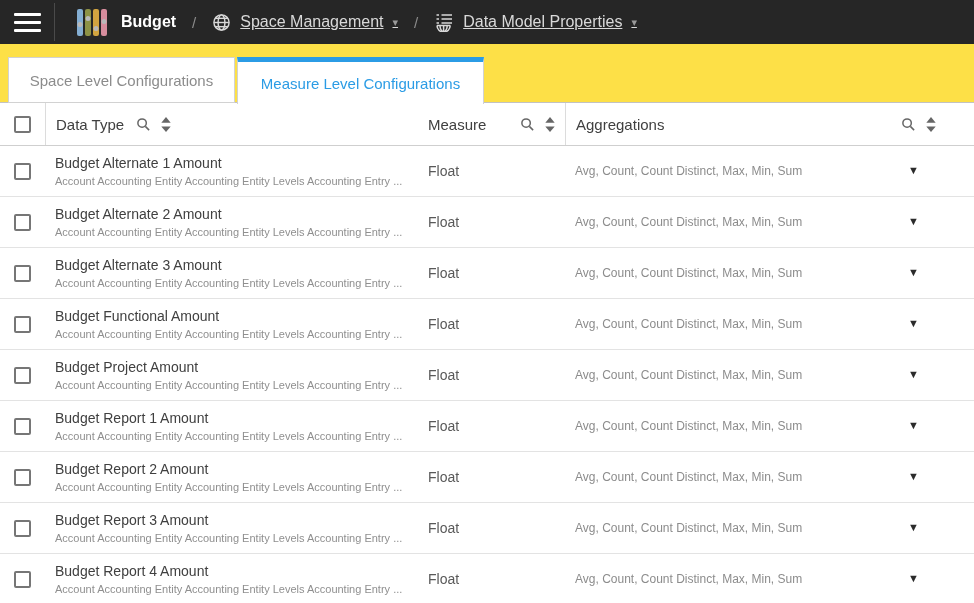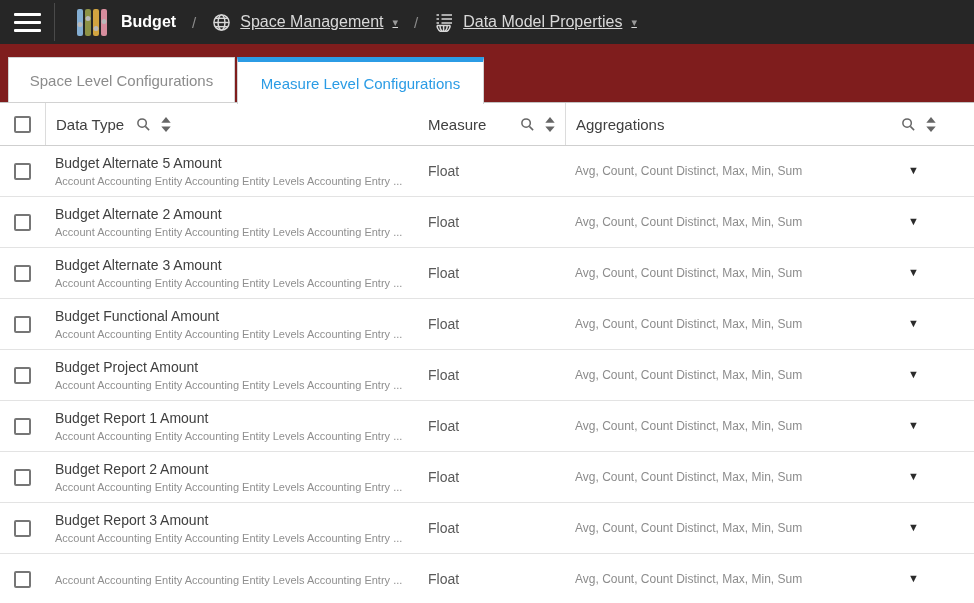--- a/index.html
+++ b/index.html
@@ -16,21 +16,21 @@
   .logo .bar { width:6px; height:27px; border-radius:2px; position:relative; }
   .logo .bar i { position:absolute; left:50%; transform:translateX(-50%); width:5px; height:5px;
                  border-radius:50%; background:#b9b9b9; }
   .crumb { display:flex; align-items:center; color:#d9d9d9; font-size:16px; cursor:pointer;text-decoration:underline; }
   .crumb .ico { display:flex; margin-right:9px; }
   .crumb-caret { font-size:11px; color:#9a9a9a; margin-left:9px; }
   .crumb-admin { color:#ffffff; font-weight:700; font-size:16px; cursor:pointer; }
   .crumb-sep { color:#8c8c8c; font-size:15px; margin:0 16px; }
 
   
-  .tabs-bar { height:59px; background:#7f1d1d; position:relative; display:flex;
+  .tabs-bar { height:59px; background:#fde047; position:relative; display:flex;
               align-items:flex-end; padding-left:8px; }
   .tabs-bar::after { content:''; position:absolute; left:0; right:0; bottom:0;
                      height:1px; background:#c2c2c2; }
   .tab { position:relative; z-index:1; display:flex; align-items:center; justify-content:center;
          height:46px; background:#fff; border:1px solid #d2d2d2; font-size:15px; cursor:pointer; }
   .tab-inactive { width:227px; color:#8c8c8c; margin-right:2px; }
   .tab-active { width:247px; color:#2b9ce5; border-top:5px solid #2b9ce5;
                 height:47px; margin-bottom:-1px; border-bottom:none;margin-top:8px; }
 
   
@@ -189,21 +189,21 @@
     </span>
   </div>
 </div>
 
 <div>
   <div class="grid-row row">
     <div class="cell-check">
       <span class="checkbox"></span>
     </div>
     <div class="cell-measure">
-      <div class="row-title">Budget Alternate 5 Amount</div>
+      <div class="row-title">Budget Alternate 1 Amount</div>
       <div class="row-sub">Account Accounting Entity Accounting Entity Levels Accounting Entry ...</div>
     </div>
     <div class="cell-type">Float</div>
     <div class="cell-agg">
       <span class="agg-text">Avg, Count, Count Distinct, Max, Min, Sum</span>
       <span class="spacer"></span>
       <span class="caret-down">▼</span>
     </div>
   </div>
 
@@ -317,20 +317,21 @@
       <span class="spacer"></span>
       <span class="caret-down">▼</span>
     </div>
   </div>
 
   <div class="grid-row row">
     <div class="cell-check">
       <span class="checkbox"></span>
     </div>
     <div class="cell-measure">
+      <div class="row-title">Budget Report 4 Amount</div>
       <div class="row-sub">Account Accounting Entity Accounting Entity Levels Accounting Entry ...</div>
     </div>
     <div class="cell-type">Float</div>
     <div class="cell-agg">
       <span class="agg-text">Avg, Count, Count Distinct, Max, Min, Sum</span>
       <span class="spacer"></span>
       <span class="caret-down">▼</span>
     </div>
   </div>
 </div>

